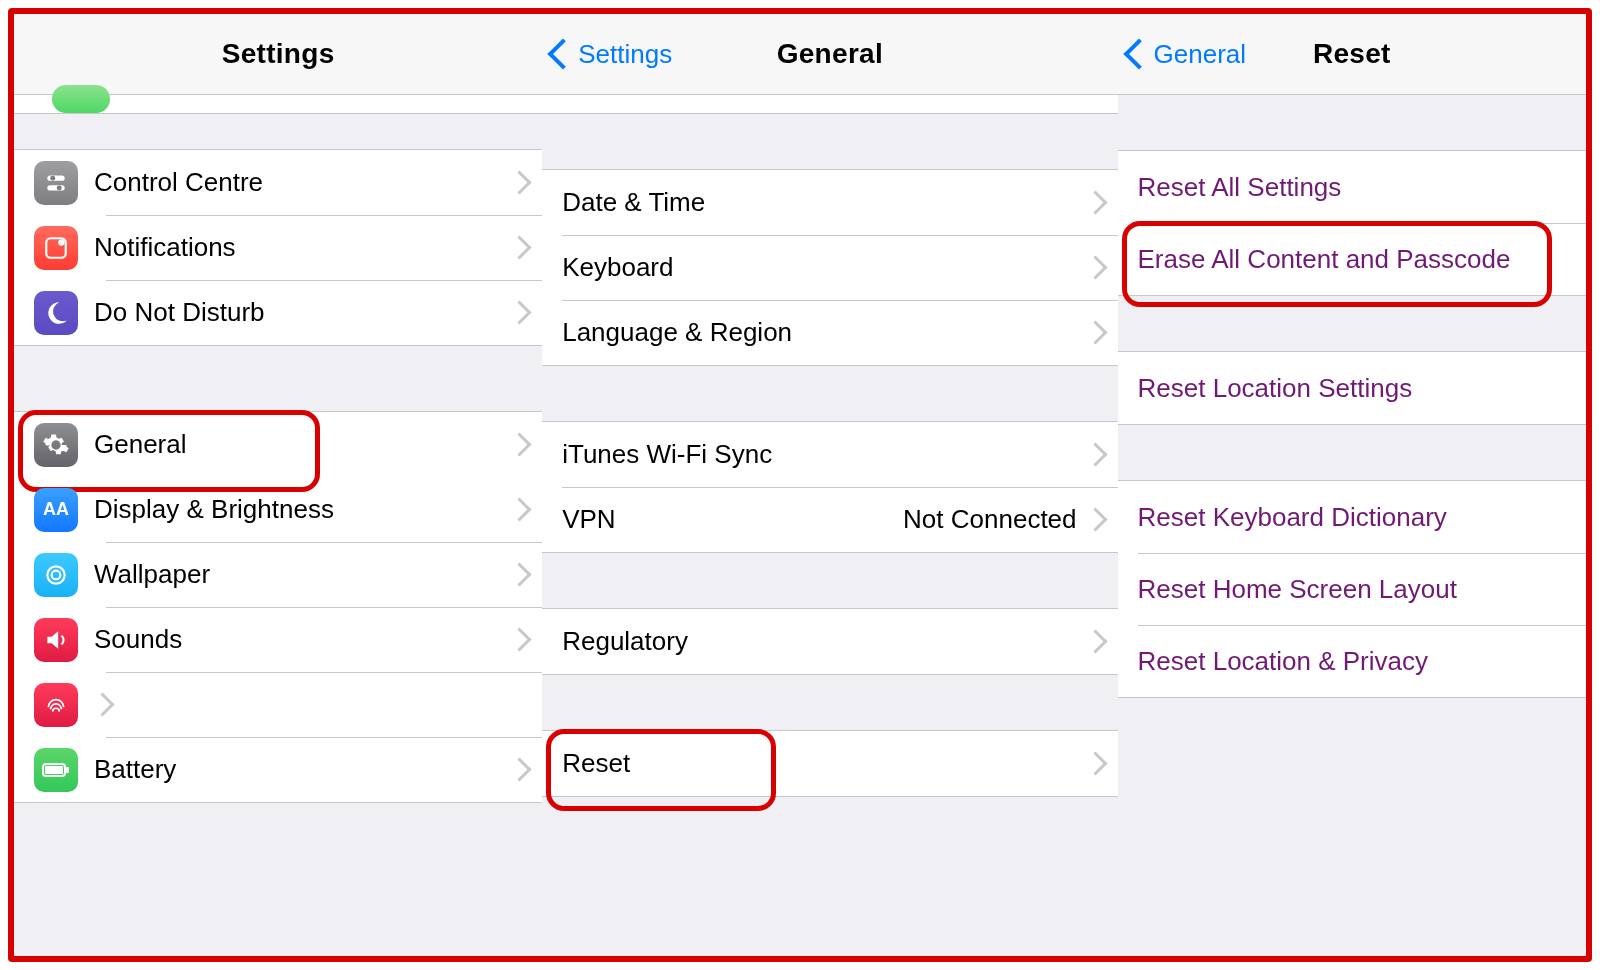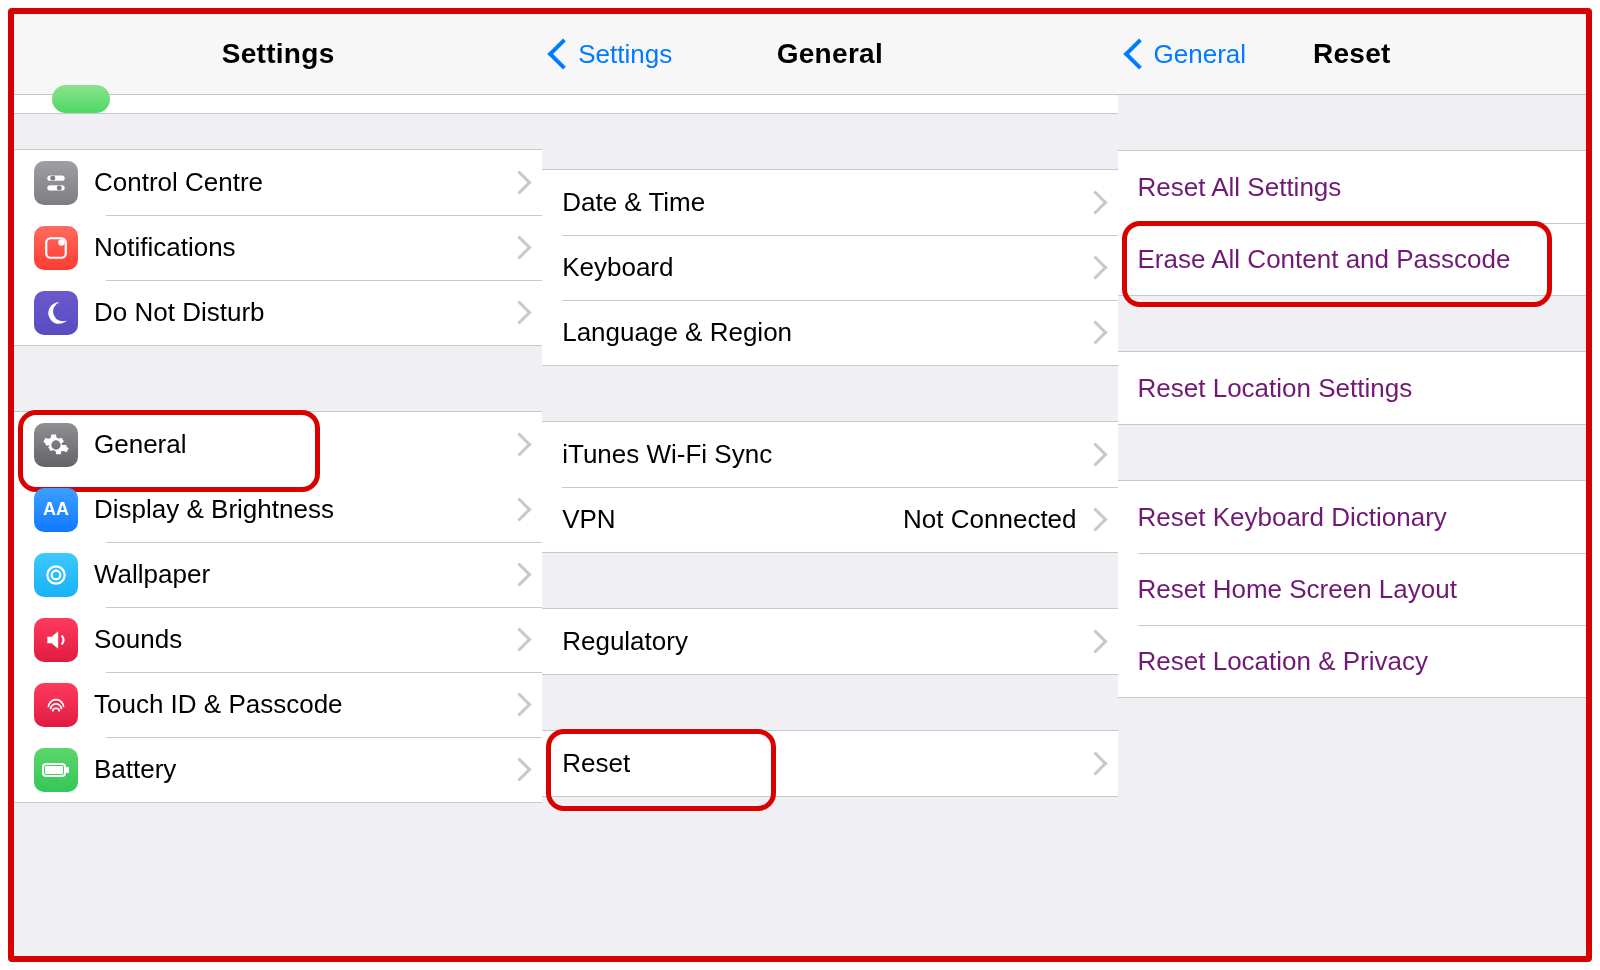--- a/index.html
+++ b/index.html
@@ -126,21 +126,20 @@
         <span class="chevr"></span>
       </div>
       <div class="row">
         <div class="icon i-pink">
           <svg width="26" height="26" viewBox="0 0 24 24" fill="none" stroke="#fff" stroke-width="1.6">
               <path d="M5 14a7 7 0 0 1 14 0"></path>
               <path d="M7 16a5 5 0 0 1 10 0"></path>
               <path d="M9 18a3 3 0 0 1 6 0"></path>
             </svg>
         </div>
-        <span class="lbl">Touch ID &amp; Passcode</span>
         <span class="chevr"></span>
       </div>
       <div class="row">
         <div class="icon i-green">
           <svg width="30" height="20" viewBox="0 0 30 20" fill="#fff">
               <rect x="2" y="4" width="22" height="12" rx="3" fill="none" stroke="#fff" stroke-width="2"></rect>
               <rect x="4" y="6" width="18" height="8" rx="1"></rect>
               <rect x="25" y="7" width="3" height="6" rx="1"></rect>
             </svg>
         </div>

